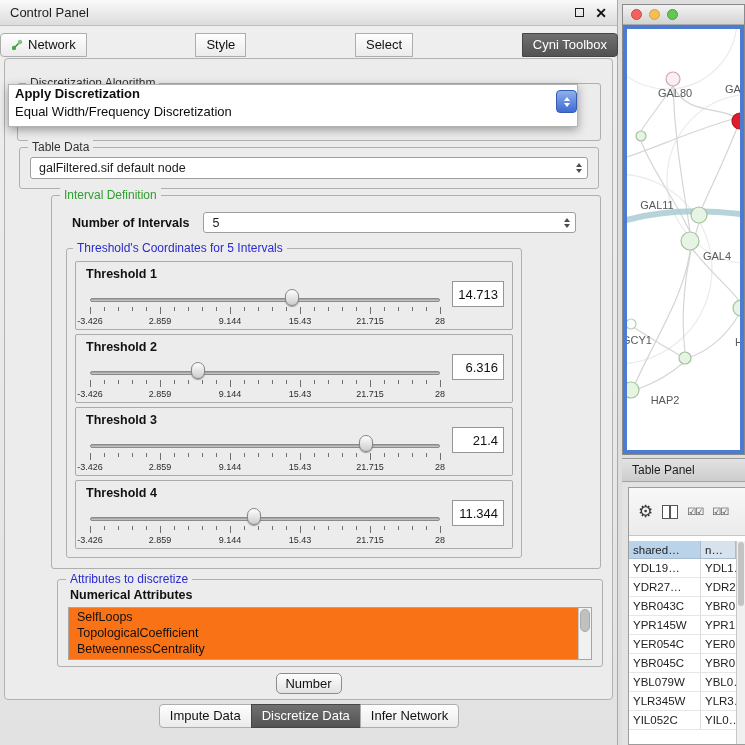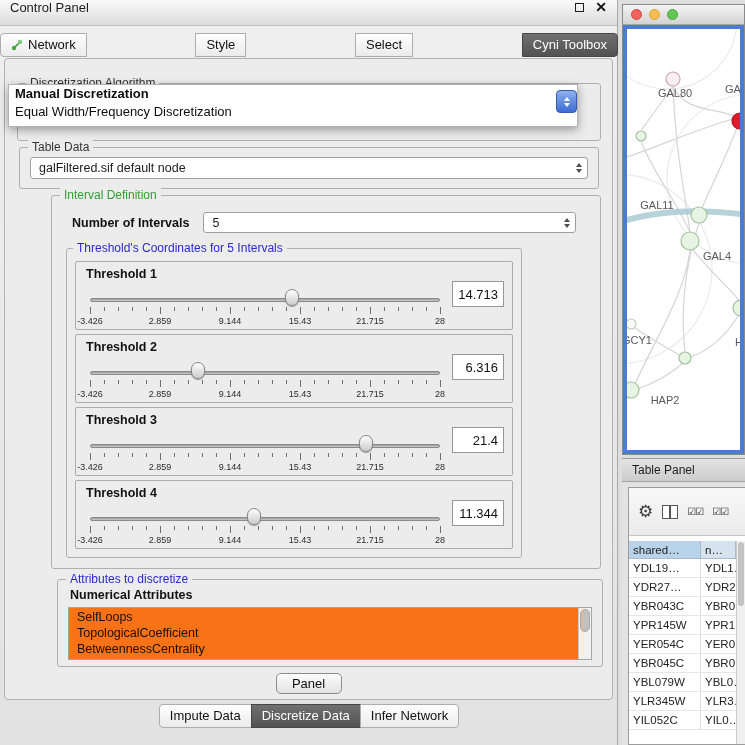--- a/index.html
+++ b/index.html
@@ -3,21 +3,21 @@
 <meta charset="utf-8">
 <style>
   * { box-sizing: border-box; }
   body { margin:0; background:#cfcfcf; }
   #stage{ position:relative; width:745px; height:745px; background:#dedede;
           font-family:"Liberation Sans", sans-serif; overflow:hidden; }
 
   
   .control-window{ position:absolute; left:0; top:0; width:618px; height:745px;
     background:linear-gradient(#efefef,#e2e2e2); border-right:1px solid #a9a9a9; }
-  .cw-titlebar{ height:26px; display:flex; align-items:flex-start; padding:0 10px;
+  .cw-titlebar{ height:26px; display:flex; align-items:center; padding:0 10px;
     background:linear-gradient(#fafafa,#dcdcdc); border-bottom:1px solid #bdbdbd; }
   .cw-title{ font-size:13px; color:#1d1d1d; }
   .win-btns{ margin-left:auto; display:flex; gap:11px; align-items:center; }
   .win-square{ width:9px; height:9px; border:1.5px solid #1d1d1d; }
   .win-close{ font-size:14px; font-weight:bold; color:#111; line-height:1; }
 
   .tab-row{ position:absolute; top:33px; left:0; width:618px; display:flex; justify-content:space-between; z-index:2;}
   .tab{ font-size:13px; color:#111; padding:3px 10px 4px; background:linear-gradient(#fefefe,#ebebeb);
     border:1px solid #adadad; margin-left:-1px; display:flex; align-items:center; gap:5px; cursor:default;}
   .tab:first-child{ border-radius:4px 0 0 4px; margin-left:0; }
@@ -404,25 +404,25 @@
               <div class="list-item">SelfLoops</div>
               <div class="list-item">TopologicalCoefficient</div>
               <div class="list-item">BetweennessCentrality</div>
             </div>
           <div class="vscroll">
               <div class="vthumb"></div>
             </div>
         </div>
       </div>
 
-      <div class="apply-btn">Panel</div>
+      <div class="apply-btn">Number</div>
     </div>
 
     <div class="algo-overlay">
-      <div class="overlay-item bold">Manual Discretization</div>
+      <div class="overlay-item bold">Apply Discretization</div>
       <div class="overlay-item">Equal Width/Frequency Discretization</div>
     </div>
     <div class="blue-stepper">
       <span class="tri-up"></span>
       <span class="tri-down"></span>
     </div>
 
     <div class="bottom-tabs">
       <div class="tab">
           <span>Impute Data</span>

